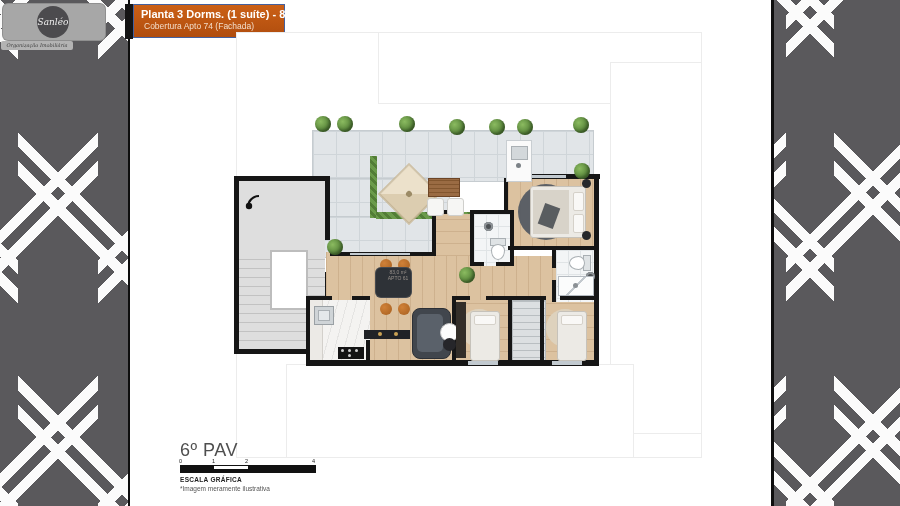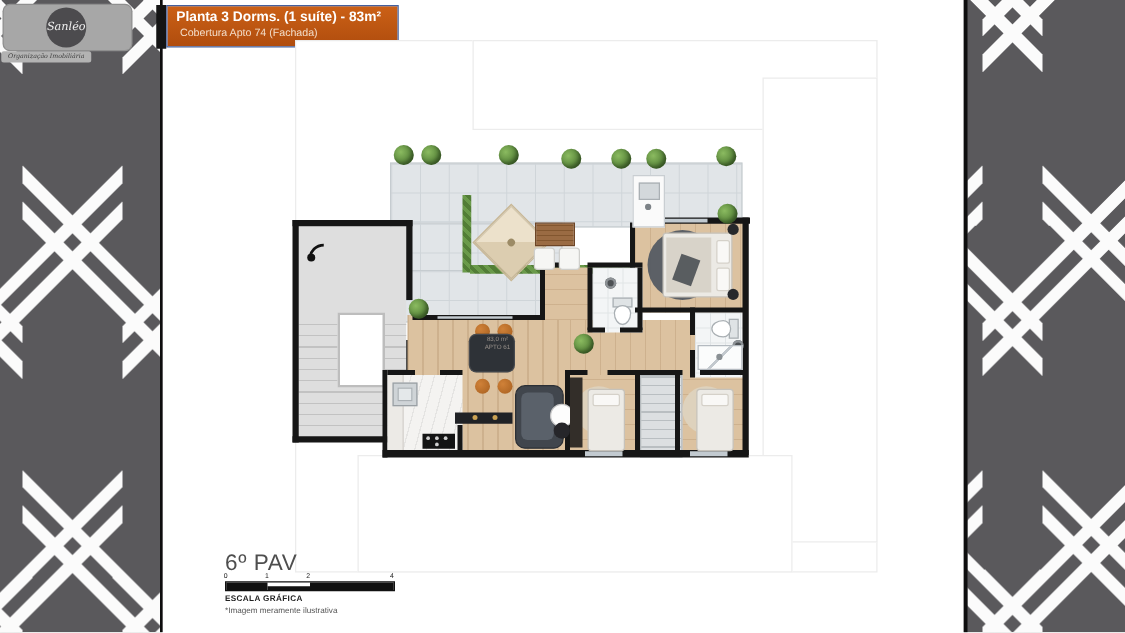--- a/index.html
+++ b/index.html
@@ -22,21 +22,21 @@
               border-radius:5px;box-shadow:0 0 0 1px #8f8f8f;}
   .logo-circle{position:absolute;left:34px;top:2px;width:32px;height:32px;border-radius:50%;
                background:#4c4b4e;display:flex;align-items:center;justify-content:center;}
   .logo-circle span{color:#efefef;font-family:"DejaVu Serif",serif;font-style:italic;font-size:9px;}
   .logo-tagline{position:absolute;left:1px;top:41px;width:72px;height:9px;background:#b3b3b3;
                 border-radius:2px;color:#3c3c3c;font-family:"DejaVu Serif",serif;font-style:italic;
                 font-size:5px;line-height:9px;text-align:center;overflow:hidden;}
 
   
   .title-tab{position:absolute;left:125px;top:4px;width:8px;height:35px;background:#141414;}
-  .title-main{position:absolute;left:133px;top:4px;width:186px;height:34px;border:1px solid #44609e;
+  .title-main{position:absolute;left:133px;top:4px;width:152px;height:34px;border:1px solid #44609e;
               background:linear-gradient(180deg,#cb6016,#b04d0e);padding:3px 0 0 7px;box-sizing:border-box;}
   .title-main .t1{font-size:11px;font-weight:bold;color:#ffffff;white-space:nowrap;}
   .title-main .t2{font-size:8.5px;color:#f3ddc9;padding-left:3px;margin-top:1px;white-space:nowrap;}
 
   
   .plan{position:absolute;left:230px;top:28px;width:480px;height:440px;}
   .sheet{position:absolute;background:#ffffff;border:1px solid #ececec;}
   .tile{position:absolute;background-color:#e1e5e8;border:1px solid #c6ccd0;
         background-image:linear-gradient(#cfd5d9 1px,transparent 1px),
                          linear-gradient(90deg,#cfd5d9 1px,transparent 1px);background-size:23px 23px;}

